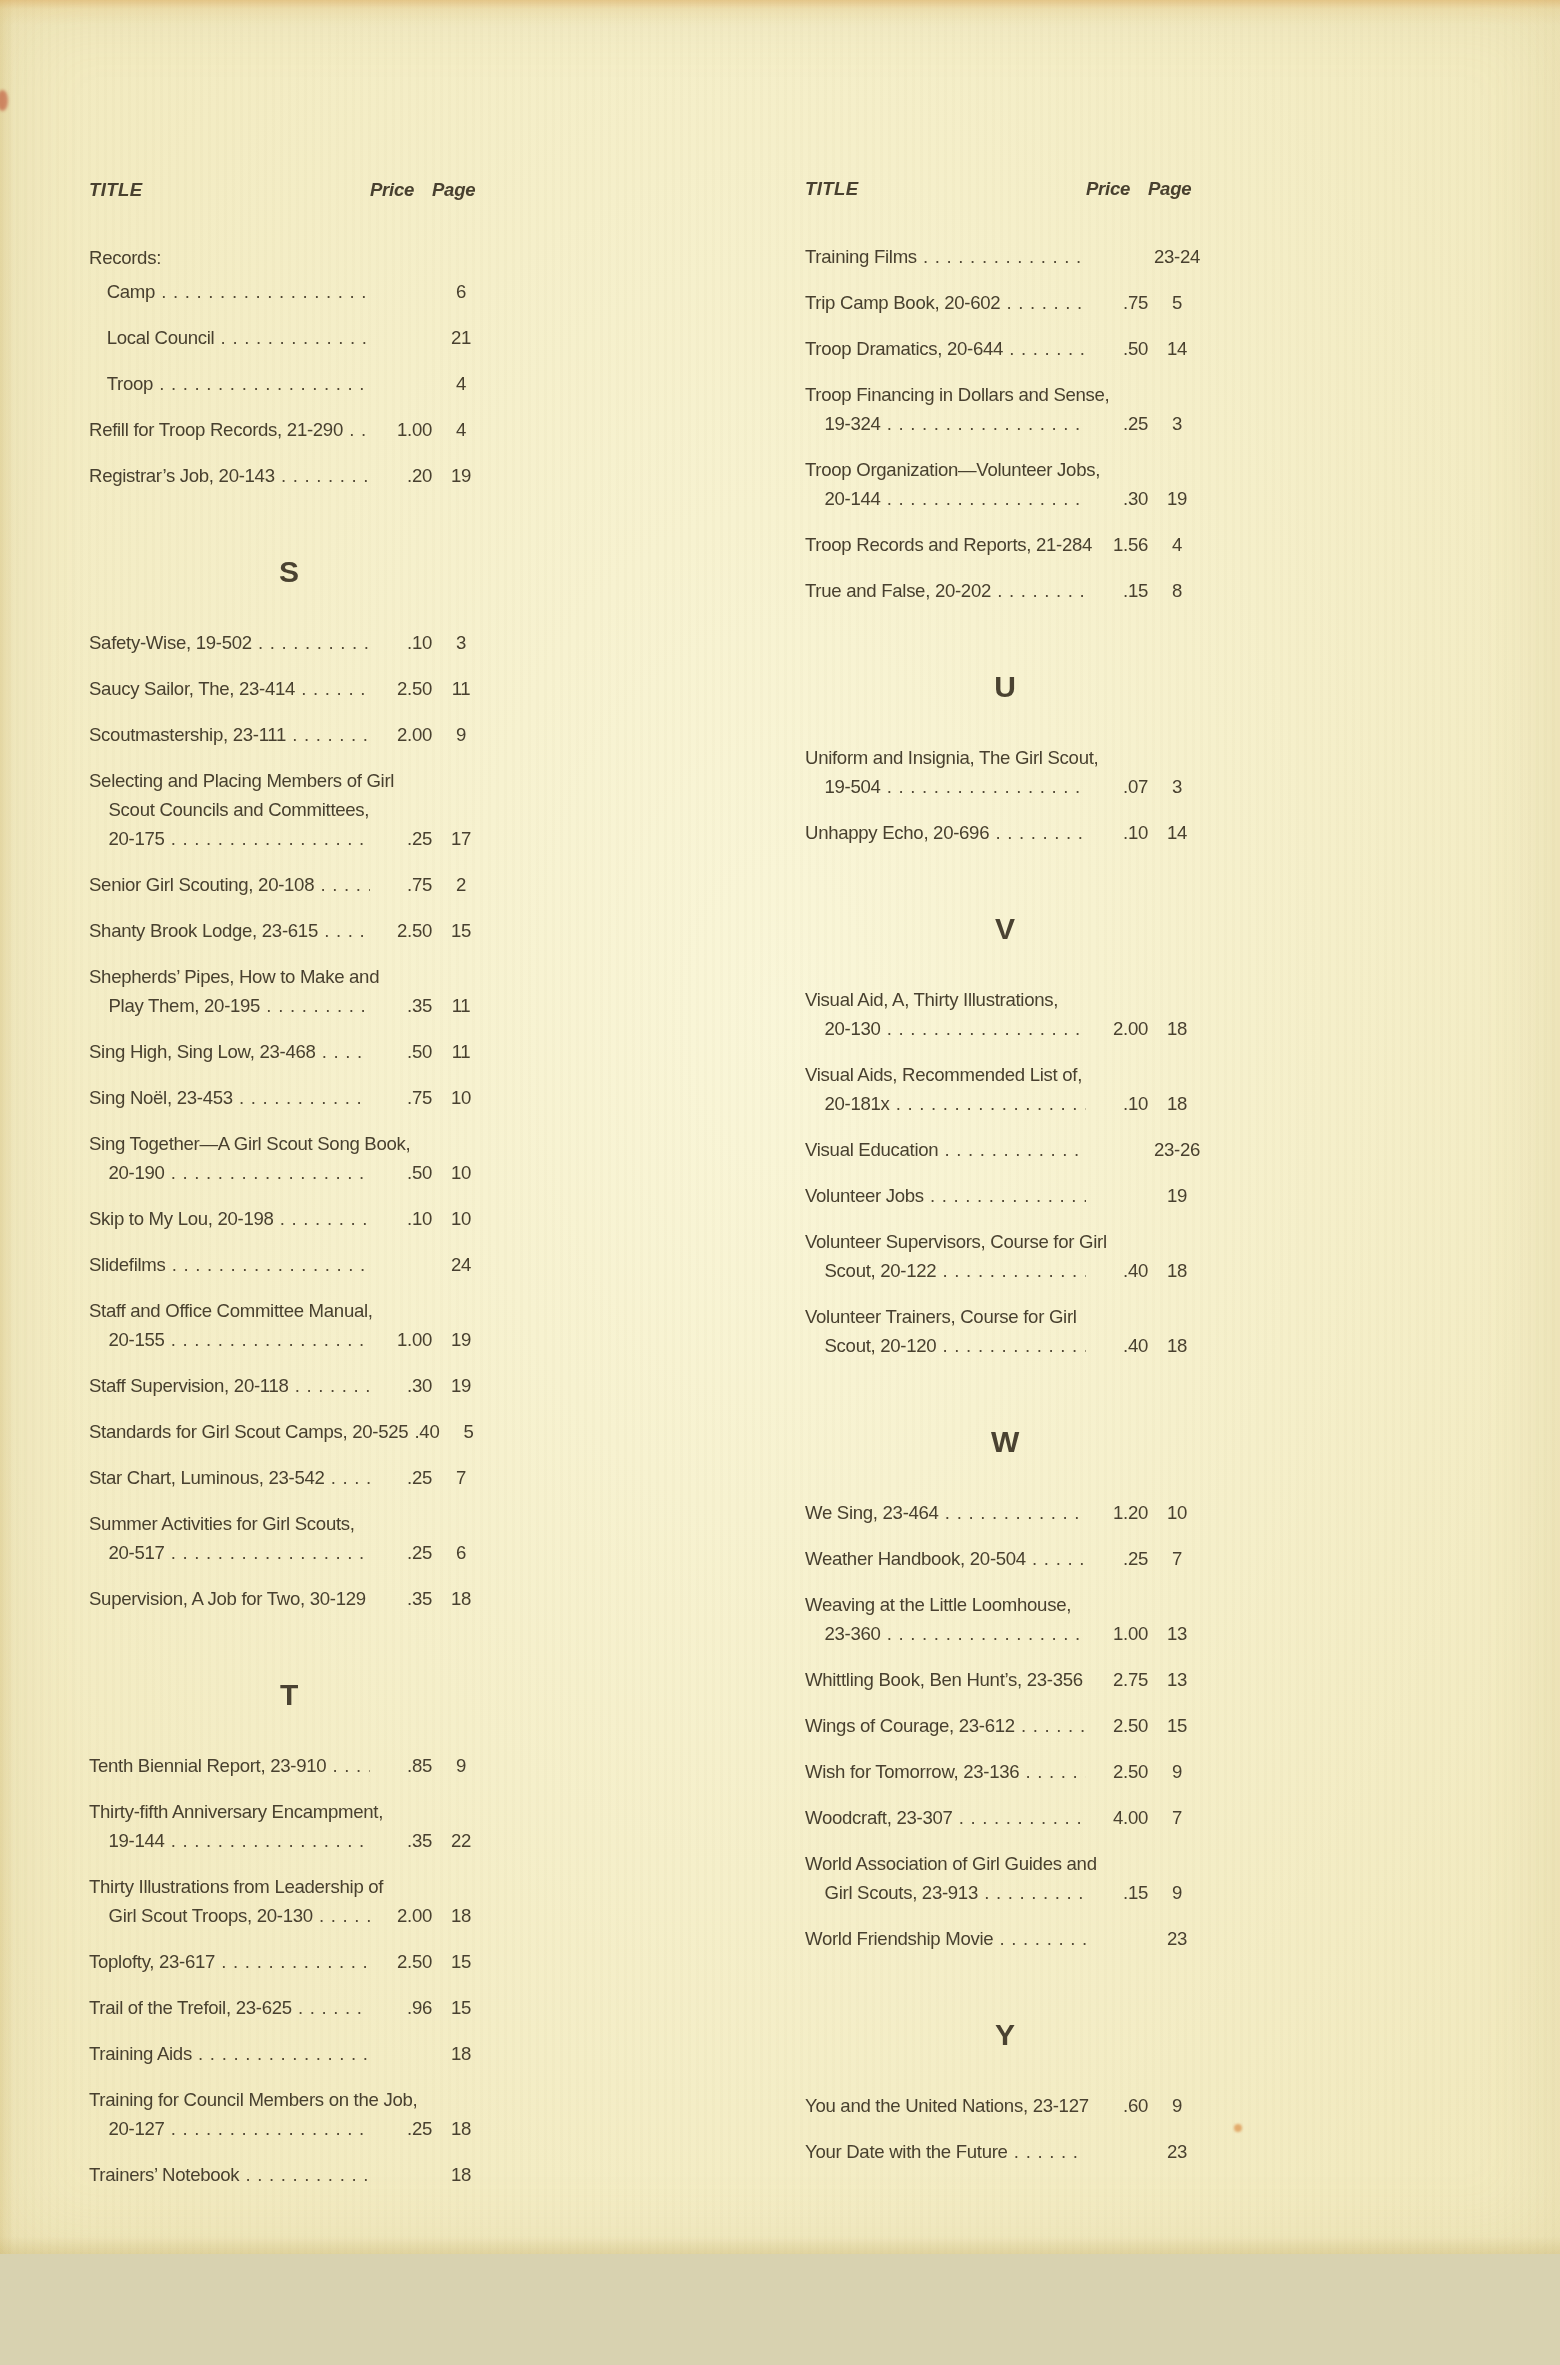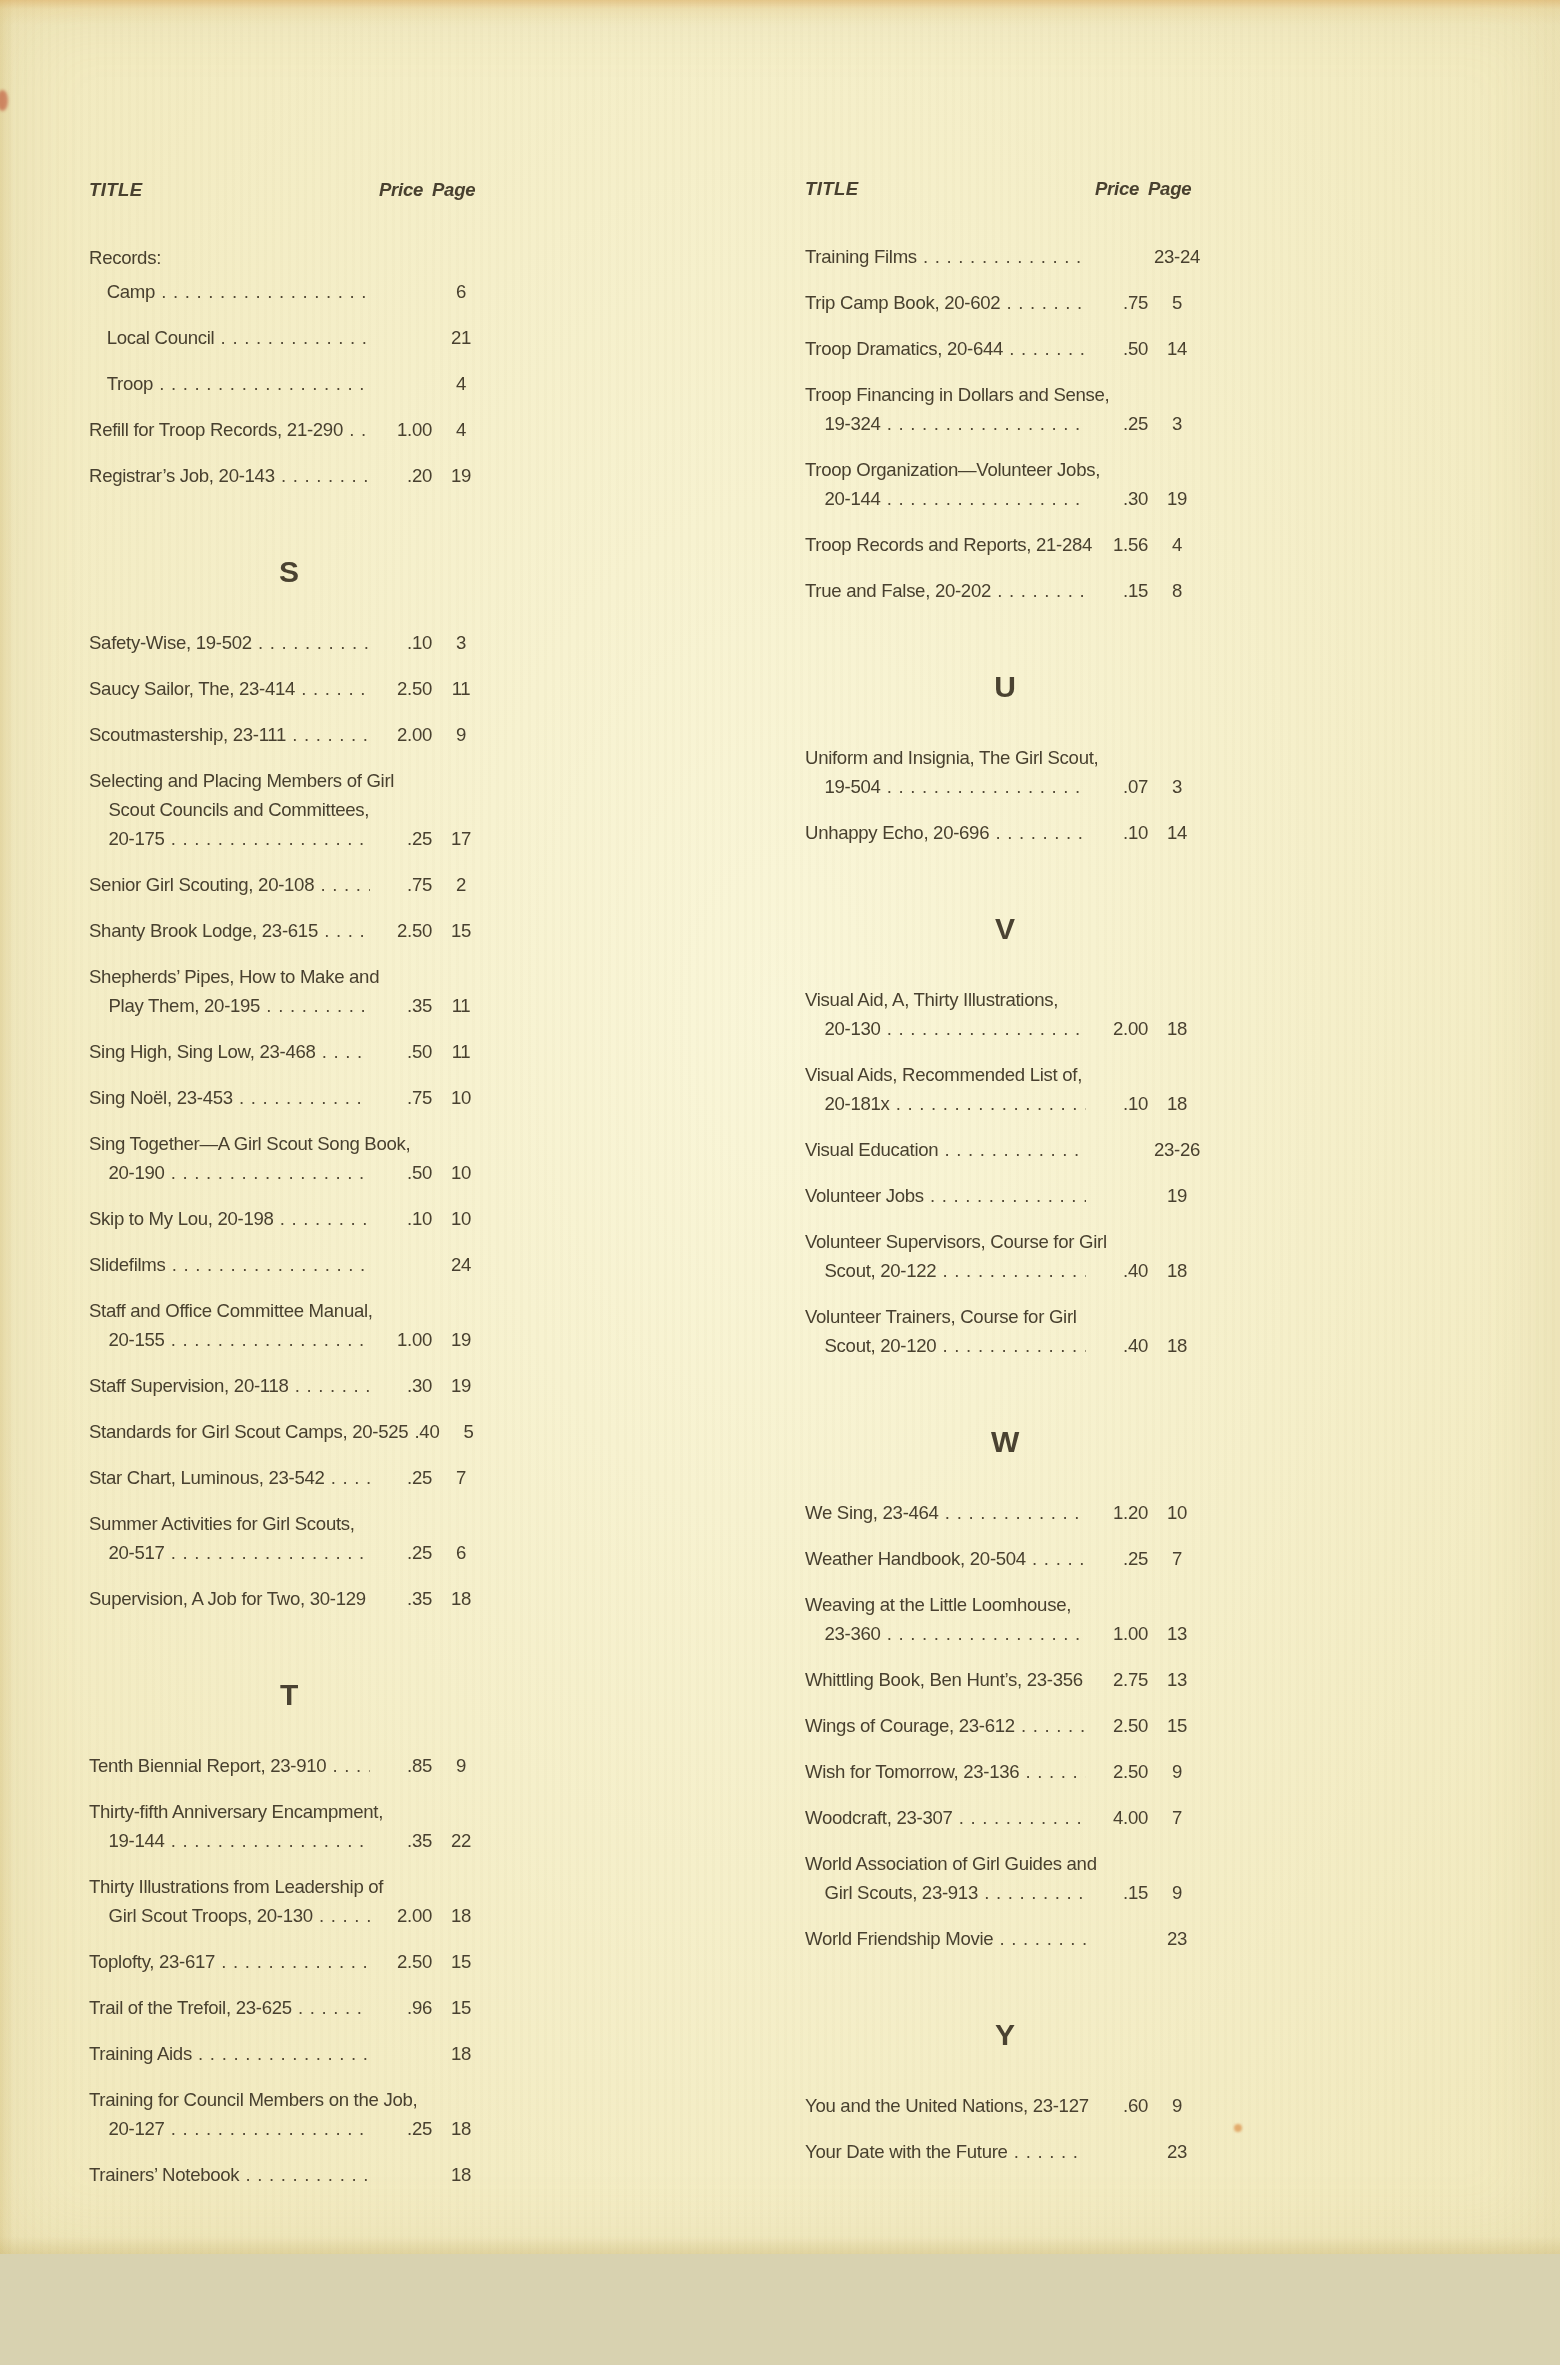--- a/index.html
+++ b/index.html
@@ -17,21 +17,21 @@
       repeating-linear-gradient(90deg, rgba(120,100,40,0.020) 0 2.7px, rgba(0,0,0,0) 2.7px 8px),
       radial-gradient(ellipse at 50% 45%, rgba(255,255,238,0.40), rgba(226,211,150,0.22) 88%);
     box-shadow:inset 0 0 80px rgba(178,150,80,0.18);
   }
   .col{position:absolute;width:401px;font-size:18.6px;letter-spacing:-0.3px;}
   .col-left{left:89px;top:175px;}
   .col-right{left:805px;top:174px;}
 
   .col-header{display:flex;align-items:baseline;font-style:italic;font-weight:bold;line-height:29px;margin-bottom:39px;}
   .h-title{flex:1 1 auto;letter-spacing:0.4px;}
-  .h-price{flex:0 0 62px;text-align:center;}
+  .h-price{flex:0 0 62px;text-align:left;}
   .h-page{flex:0 0 58px;text-align:left;}
 
   .group-label{line-height:29px;margin-bottom:5.3px;white-space:nowrap;}
   .entry{margin-bottom:17px;}
   .line{display:flex;align-items:baseline;line-height:29px;white-space:nowrap;overflow:hidden;}
   .line .txt{flex:0 0 auto;}
   .line .dots{flex:1 1 0;min-width:0;overflow:hidden;letter-spacing:6.6px;padding-left:6.2px;color:#514835;}
   .line .price{flex:0 1 62px;text-align:right;}
   .line .page{flex:0 0 58px;text-align:center;}
   .cont{padding-left:19.5px;}

